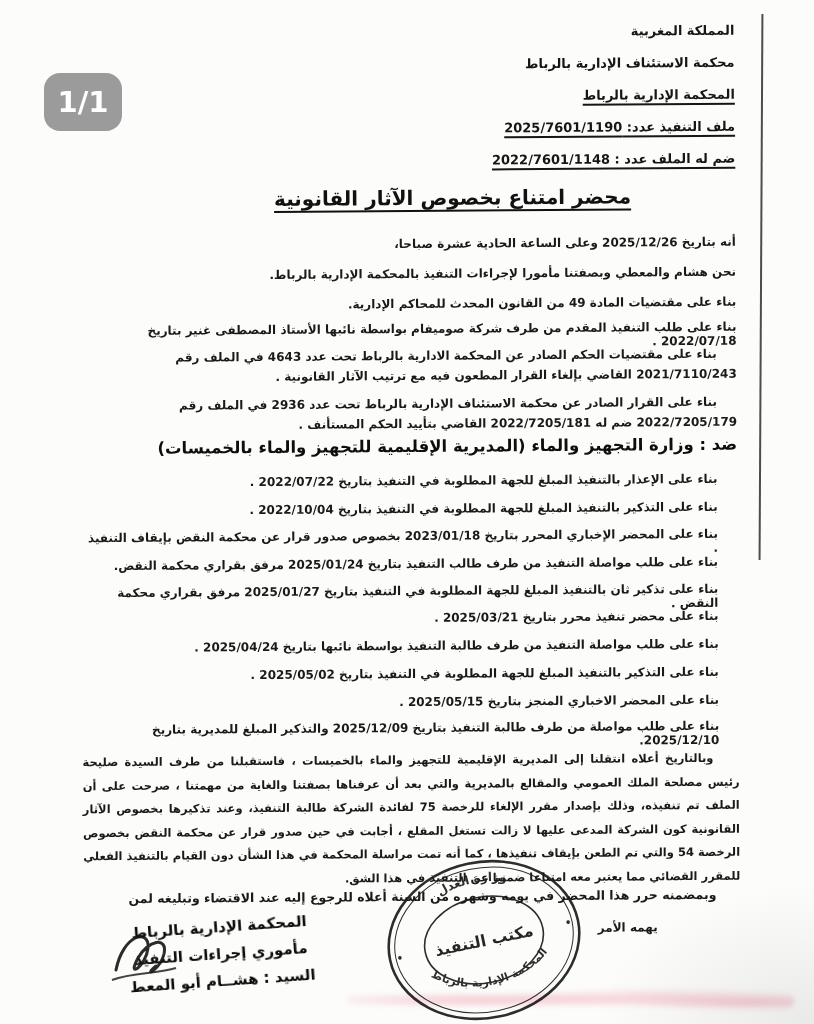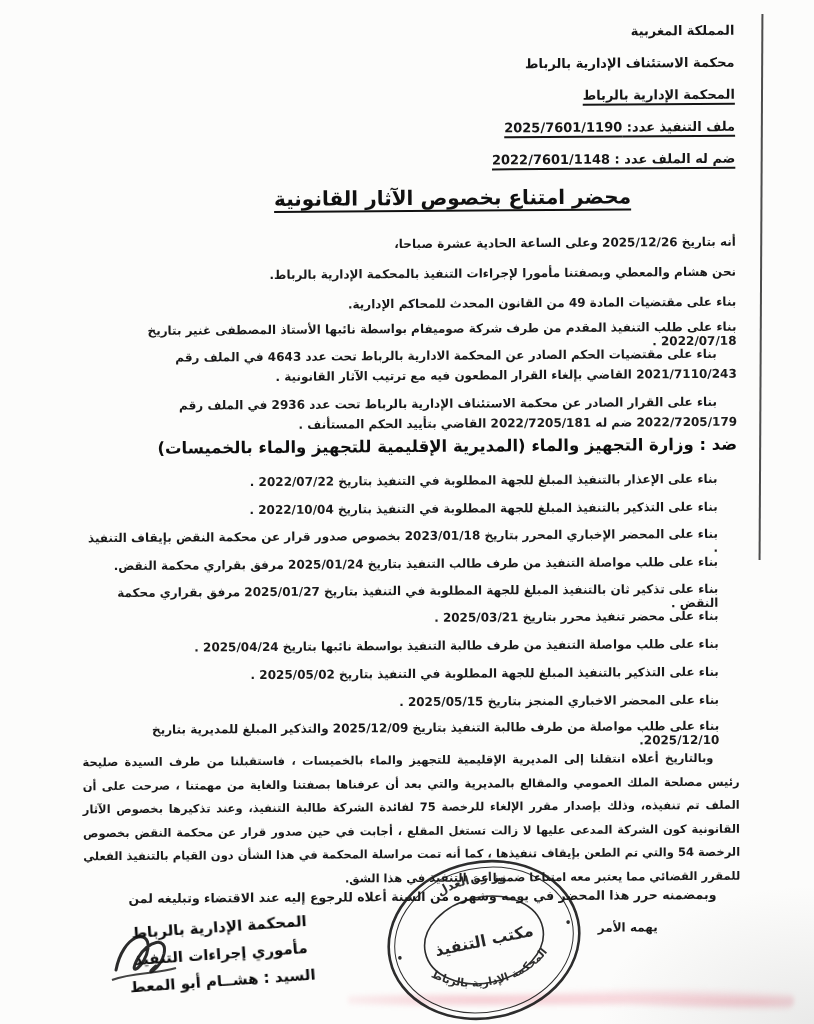--- a/index.html
+++ b/index.html
@@ -51,20 +51,21 @@
                      radial-gradient(ellipse 40% 50% at 92% 60%,rgba(225,100,120,.3),rgba(225,100,120,0) 75%);
           filter:blur(2px);}
   .corner-shadow{position:absolute;right:0;bottom:0;width:220px;height:140px;
           background:radial-gradient(ellipse at 100% 100%,rgba(120,120,120,.14),rgba(120,120,120,0) 70%);}
 </style>
 </head>
 <body>
 
 <div class="page">
 
+  <div class="badge">1/1</div>
 
   <div class="scanline"></div>
 
   <div class="doc">
 
     <div class="hdr">
       <p>المملكة المغربية</p>
       <p>محكمة الاستئناف الإدارية بالرباط</p>
       <p class="u">المحكمة الإدارية بالرباط</p>
       <p class="u">ملف التنفيذ عدد: 2025/7601/1190</p>

